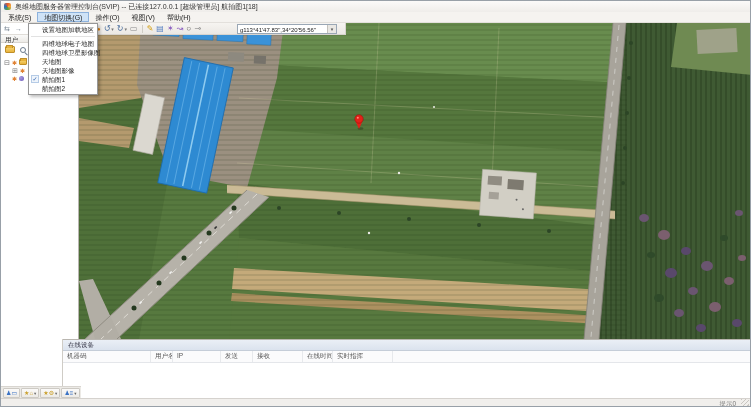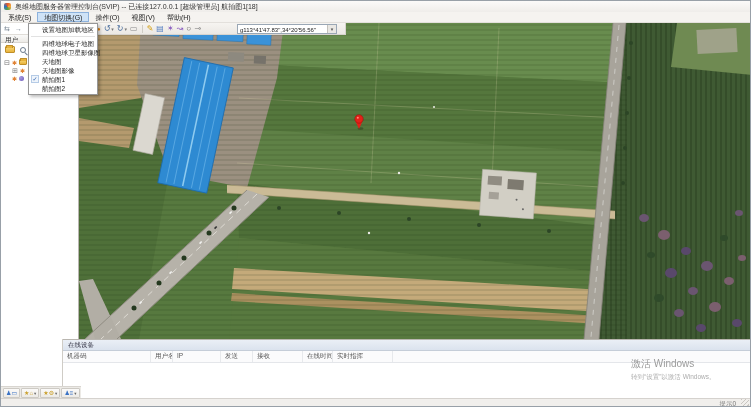--- a/index.html
+++ b/index.html
@@ -360,23 +360,19 @@
       <div class="dcell" style="width:48px">IP</div>
       <div class="dcell" style="width:32px">发送</div>
       <div class="dcell" style="width:50px">接收</div>
       <div class="dcell" style="width:30px">在线时间</div>
       <div class="dcell" style="width:60px">实时指挥</div>
       <div class="dcell" style="flex:1; border-right:none"></div>
     </div>
     <div class="dev-body"></div>
   </div>
 
-  <div class="watermark">
-    <div class="wm1">激活 Windows</div>
-    <div class="wm2">转到“设置”以激活 Windows。</div>
-  </div>
 
   <div class="statusbar">
     <div class="status-right">提示0</div>
     <div class="grip"></div>
   </div>
 
 </div>
 
 </body></html>

